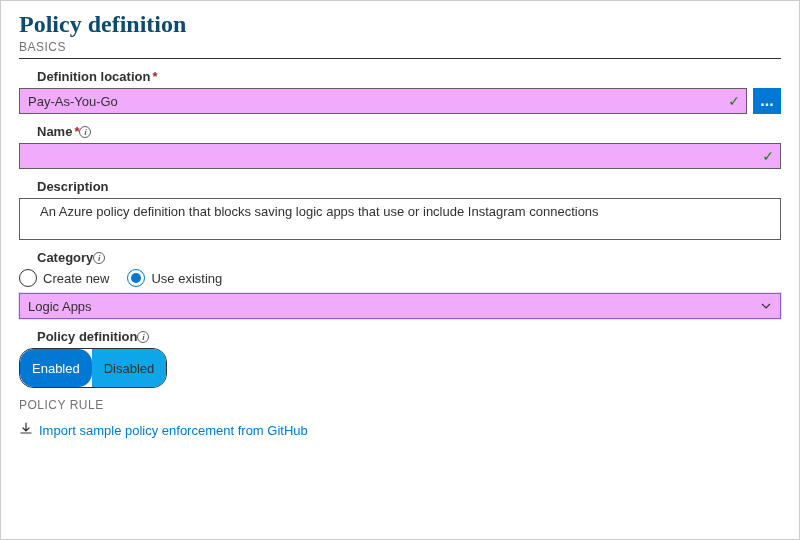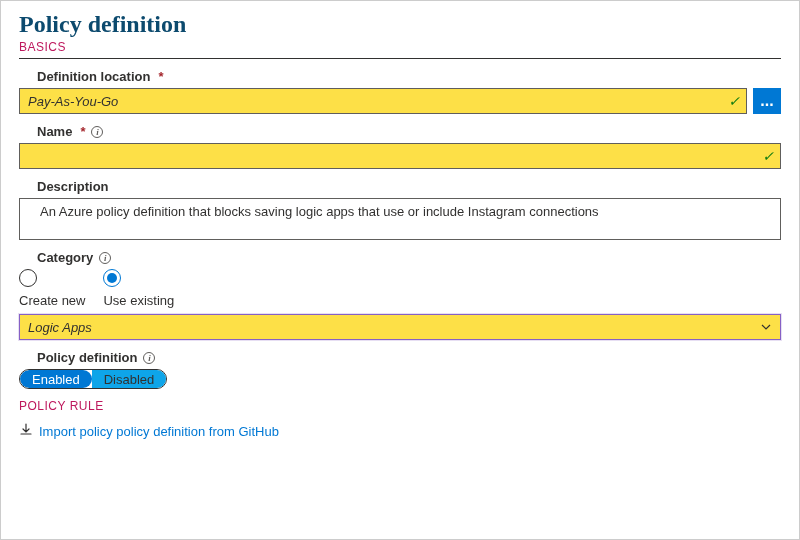--- a/index.html
+++ b/index.html
@@ -26,33 +26,33 @@
     font-family: Liberation Serif, serif;
   }
   .subtitle {
     font-size: 12px;
     color: #605e5c;
     margin: 0 0 14px 0;
   }
   .section-header {
     font-size: 12px;
     letter-spacing: 0.5px;
-    color: #be185d;
+    color: #737373;
     padding-bottom: 4px;
     border-bottom: 1px solid #323130;
     margin-bottom: 10px;
   }
   .field { margin-bottom: 10px; }
   .field-label {
     font-size: 13px;
     font-weight: 600;
     color: #323130;
     display: flex;
     align-items: center;
-    gap: 6px;
+    gap: 0;
     margin-bottom: 4px;
     padding-left: 18px;
   }
   .req { color: #a4262c; margin-left: 2px; }
   .info-icon {
     width: 12px; height: 12px;
     border: 1px solid #605e5c;
     border-radius: 50%;
     display: inline-flex;
     align-items: center;
@@ -64,25 +64,24 @@
     cursor: default;
   }
   .row { display: flex; gap: 6px; align-items: stretch; }
   .input, .select {
     width: 100%;
     height: 26px;
     border: 1px solid #605e5c;
     padding: 0 8px;
     font-size: 13px;
     font-family: inherit;
-    background: #fde047;
+    background: #f0abfc;
     display: flex;
     align-items: center;
     position: relative;
-    font-style: italic;
   }
   .input.valid, .select.valid {
     padding-right: 26px;
   }
   .check {
     position: absolute;
     right: 6px;
     top: 50%;
     transform: translateY(-50%);
     color: #107c10;
@@ -113,24 +112,24 @@
     line-height: 1.3;
   }
   .radio-row {
     display: flex;
     gap: 18px;
     align-items: center;
     margin-bottom: 6px;
   }
   .radio-opt {
     display: flex;
+    align-items: center;
     gap: 6px;
     cursor: pointer;
     font-size: 13px;
-    flex-direction: column;
   }
   .radio-circle {
     width: 18px; height: 18px;
     border: 1px solid #323130;
     border-radius: 50%;
     display: flex;
     align-items: center;
     justify-content: center;
     background: #fff;
   }
@@ -152,21 +151,21 @@
     top: 50%;
     transform: translateY(-50%);
     pointer-events: none;
   }
   .chevron svg { display:block; }
   .pill-toggle {
     display: inline-flex;
     border: 1px solid #323130;
     border-radius: 14px;
     overflow: hidden;
-    height: 20px;
+    height: 40px;
     align-items: stretch;
   }
   .pill-seg {
     padding: 0 12px;
     font-size: 13px;
     display: flex;
     align-items: center;
     cursor: pointer;
     background: #0ea5e9;
   }
@@ -276,16 +275,16 @@
 
 
   <div class="section-header rule">POLICY RULE</div>
 
   <div class="import-link">
     <span class="dl-icon">
       <svg width="14" height="14" viewBox="0 0 14 14">
           <path d="M7 1 V9 M4 6 L7 9 L10 6 M2 11 H12" stroke="#323130" stroke-width="1.2" fill="none" stroke-linecap="round"></path>
         </svg>
     </span>
-    <span>Import policy policy definition from GitHub</span>
+    <span>Import sample policy enforcement from GitHub</span>
   </div>
 
 </div>
 
 </body></html>

